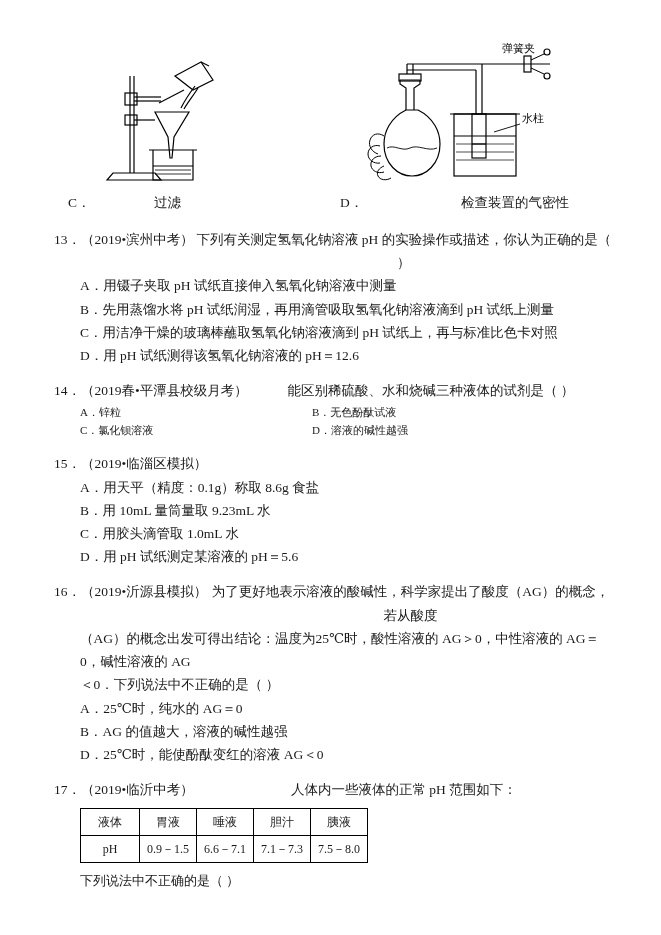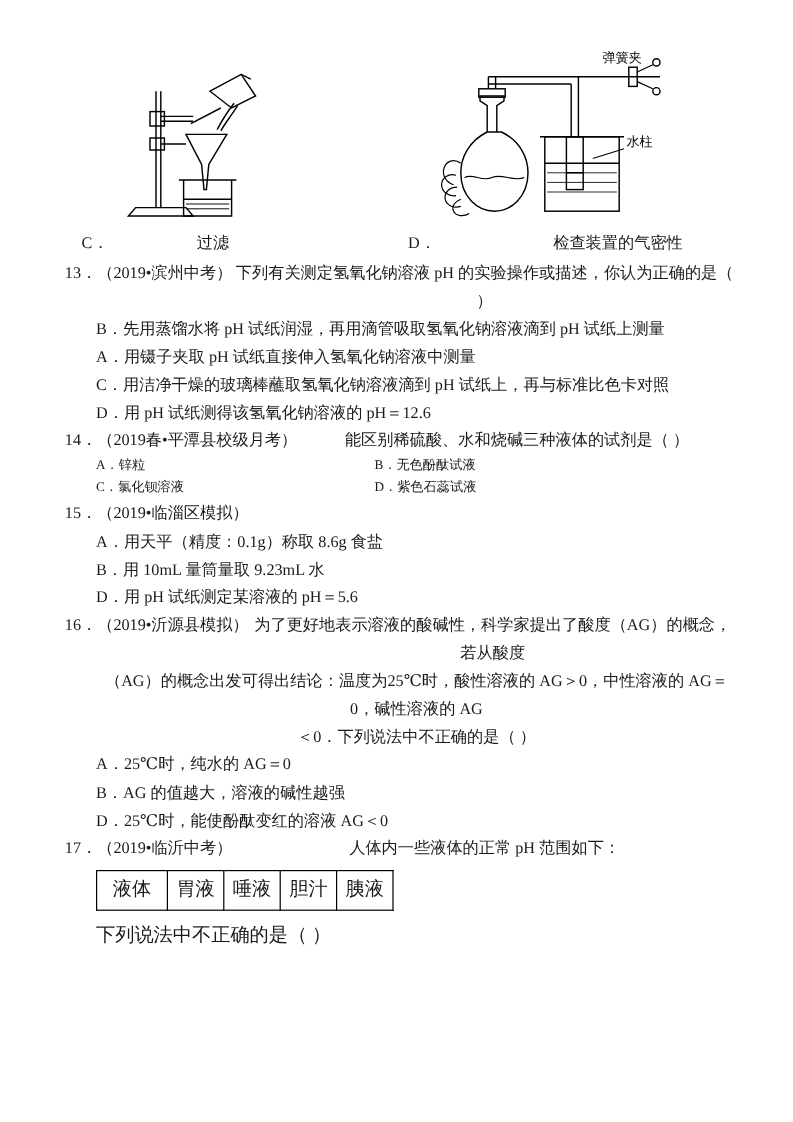--- a/index.html
+++ b/index.html
@@ -44,77 +44,77 @@
     left: 300px;
     top: 0;
   }
   .caption-row {
     position: relative;
     height: 22px;
     font-size: 13.5px;
     margin-top: 2px;
   }
   .cap-c { position: absolute; left: 14px; top: 0; }
-  .cap-c-text { position: absolute; left: 110px; top: 0; }
+  .cap-c-text { position: absolute; left: 100px; top: 0; }
   .cap-d { position: absolute; left: 286px; top: 0; }
   .cap-d-text { position: absolute; left: 407px; top: 0; }
 
   
   .q {
+    margin-top: 12px;
     font-size: 13.5px;
     line-height: 1.72;
   }
   .q-head {
     display: flex;
     align-items: flex-start;
   }
   .q-num {
     flex: 0 0 auto;
     white-space: nowrap;
   }
   .q-text {
     flex: 1 1 auto;
     text-align: center;
   }
   .q-indent {
     padding-left: 26px;
-    text-align: center;
   }
   .opt {
     padding-left: 26px;
     font-size: 13.5px;
     line-height: 1.72;
   }
   .opt-row {
     display: flex;
     padding-left: 26px;
     font-size: 11px;
     line-height: 1.72;
   }
   .opt-row > div:first-child { width: 232px; flex: 0 0 232px; }
 
   
   table.ph-table {
     border-collapse: collapse;
     margin-left: 26px;
     margin-top: 7px;
-    font-size: 16px;
+    font-size: 12px;
   }
   table.ph-table td {
     border: 1px solid #000;
     padding: 4px 7px;
     text-align: center;
     white-space: nowrap;
     line-height: 1.5;
   }
   table.ph-table td.lbl { width: 44px; }
 
   .after-table {
     padding-left: 26px;
-    font-size: 16px;
+    font-size: 13px;
     margin-top: 7px;
   }
   svg { display: block; }
 </style>
 </head>
 <body>
 
 <div class="page">
   <div class="content">
 
@@ -211,49 +211,50 @@
       <span class="cap-d">D．</span>
       <span class="cap-d-text">检查装置的气密性</span>
     </div>
 
     <div class="q">
       <div class="q-head">
         <span class="q-num">13．</span>
           <span class="q-num">（2019•滨州中考）</span>
           <span class="q-text">下列有关测定氢氧化钠溶液 pH 的实验操作或描述，你认为正确的是（    ）</span>
       </div>
+      <div class="opt">A．用镊子夹取 pH 试纸直接伸入氢氧化钠溶液中测量</div>
       <div class="opt">B．先用蒸馏水将 pH 试纸润湿，再用滴管吸取氢氧化钠溶液滴到 pH 试纸上测量</div>
-      <div class="opt">A．用镊子夹取 pH 试纸直接伸入氢氧化钠溶液中测量</div>
       <div class="opt">C．用洁净干燥的玻璃棒蘸取氢氧化钠溶液滴到 pH 试纸上，再与标准比色卡对照</div>
       <div class="opt">D．用 pH 试纸测得该氢氧化钠溶液的 pH＝12.6</div>
     </div>
 
     <div class="q">
       <div class="q-head">
         <span class="q-num">14．</span>
           <span class="q-num">（2019春•平潭县校级月考）</span>
           <span class="q-text">能区别稀硫酸、水和烧碱三种液体的试剂是（    ）</span>
       </div>
       <div class="opt-row">
         <div>A．锌粒</div>
         <div>B．无色酚酞试液</div>
       </div>
       <div class="opt-row">
         <div>C．氯化钡溶液</div>
-        <div>D．紫色石蕊试液</div>
+        <div>D．溶液的碱性越强</div>
       </div>
     </div>
 
     <div class="q">
       <div class="q-head">
         <span class="q-num">15．</span>
           <span class="q-num">（2019•临淄区模拟）</span>
       </div>
       <div class="opt">A．用天平（精度：0.1g）称取 8.6g 食盐</div>
       <div class="opt">B．用 10mL 量筒量取 9.23mL 水</div>
+      <div class="opt">C．用胶头滴管取 1.0mL 水</div>
       <div class="opt">D．用 pH 试纸测定某溶液的 pH＝5.6</div>
     </div>
 
     <div class="q">
       <div class="q-head">
         <span class="q-num">16．</span>
           <span class="q-num">（2019•沂源县模拟）</span>
           <span class="q-text">为了更好地表示溶液的酸碱性，科学家提出了酸度（AG）的概念，若从酸度</span>
       </div>
       <div class="q-indent">（AG）的概念出发可得出结论：温度为25℃时，酸性溶液的 AG＞0，中性溶液的 AG＝0，碱性溶液的 AG</div>
@@ -271,19 +272,26 @@
       </div>
       <table class="ph-table">
         <tbody>
             <tr>
           <td class="lbl">液体</td>
           <td>胃液</td>
           <td>唾液</td>
           <td>胆汁</td>
           <td>胰液</td>
         </tr>
+        <tr>
+          <td class="lbl">pH</td>
+          <td>0.9－1.5</td>
+          <td>6.6－7.1</td>
+          <td>7.1－7.3</td>
+          <td>7.5－8.0</td>
+        </tr>
       </tbody>
         </table>
       <div class="after-table">下列说法中不正确的是（    ）</div>
     </div>
 
   </div>
 </div>
 
 </body></html>

